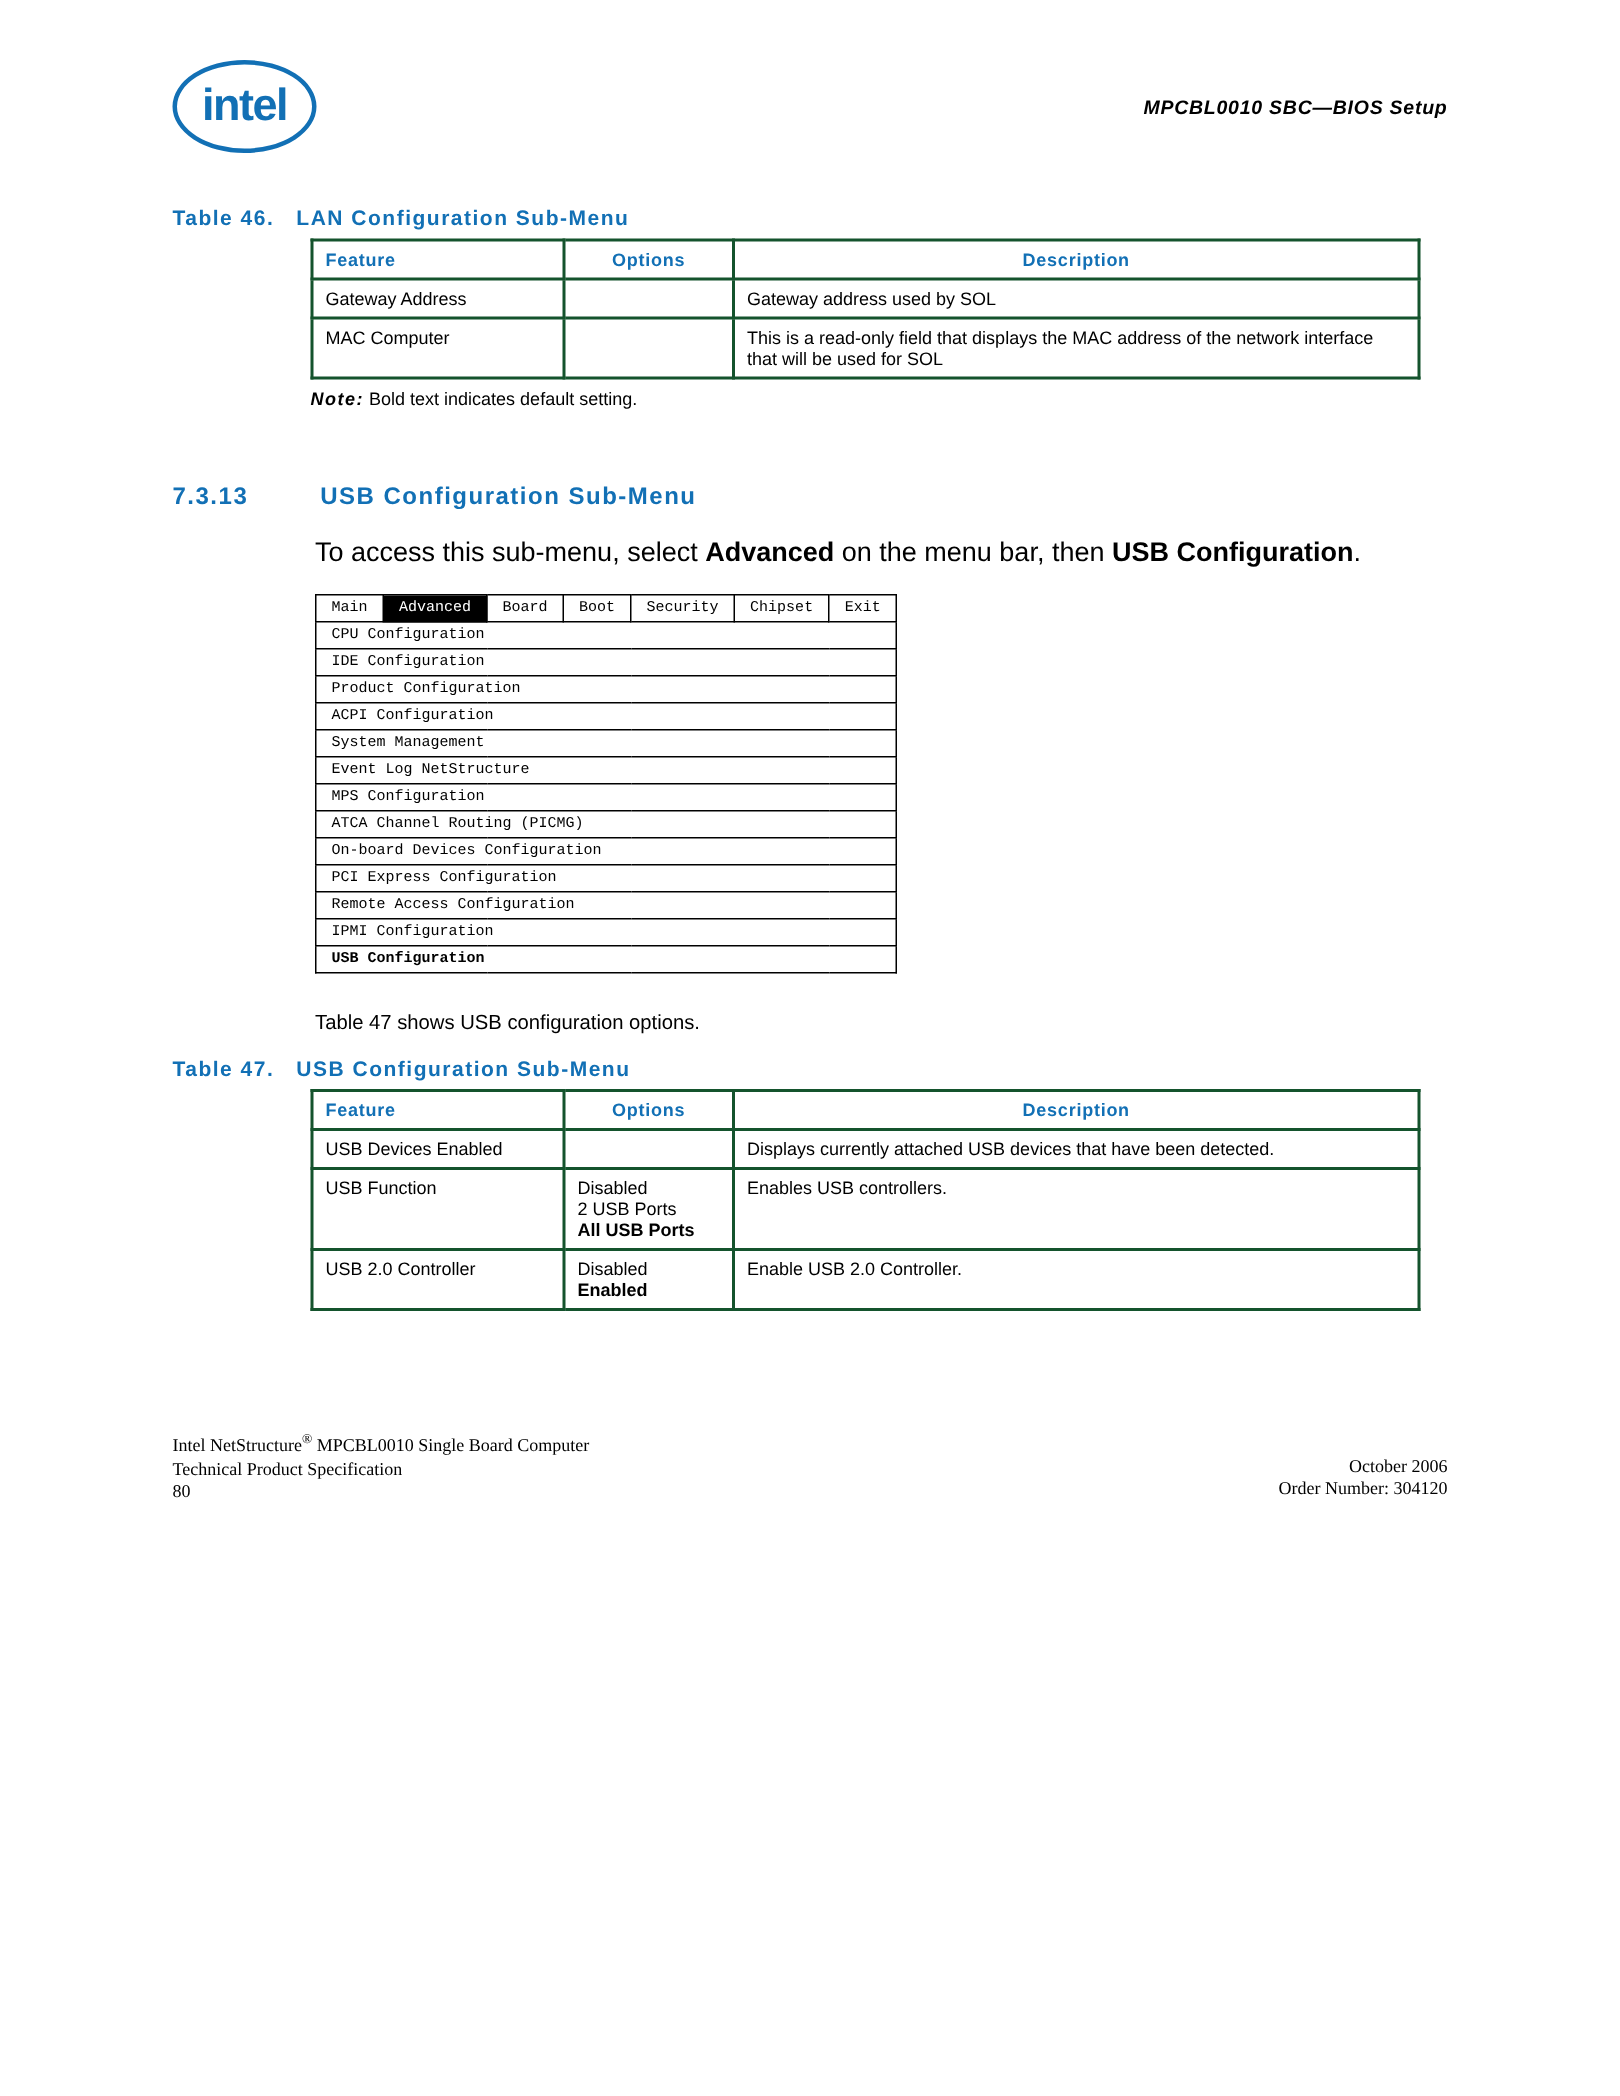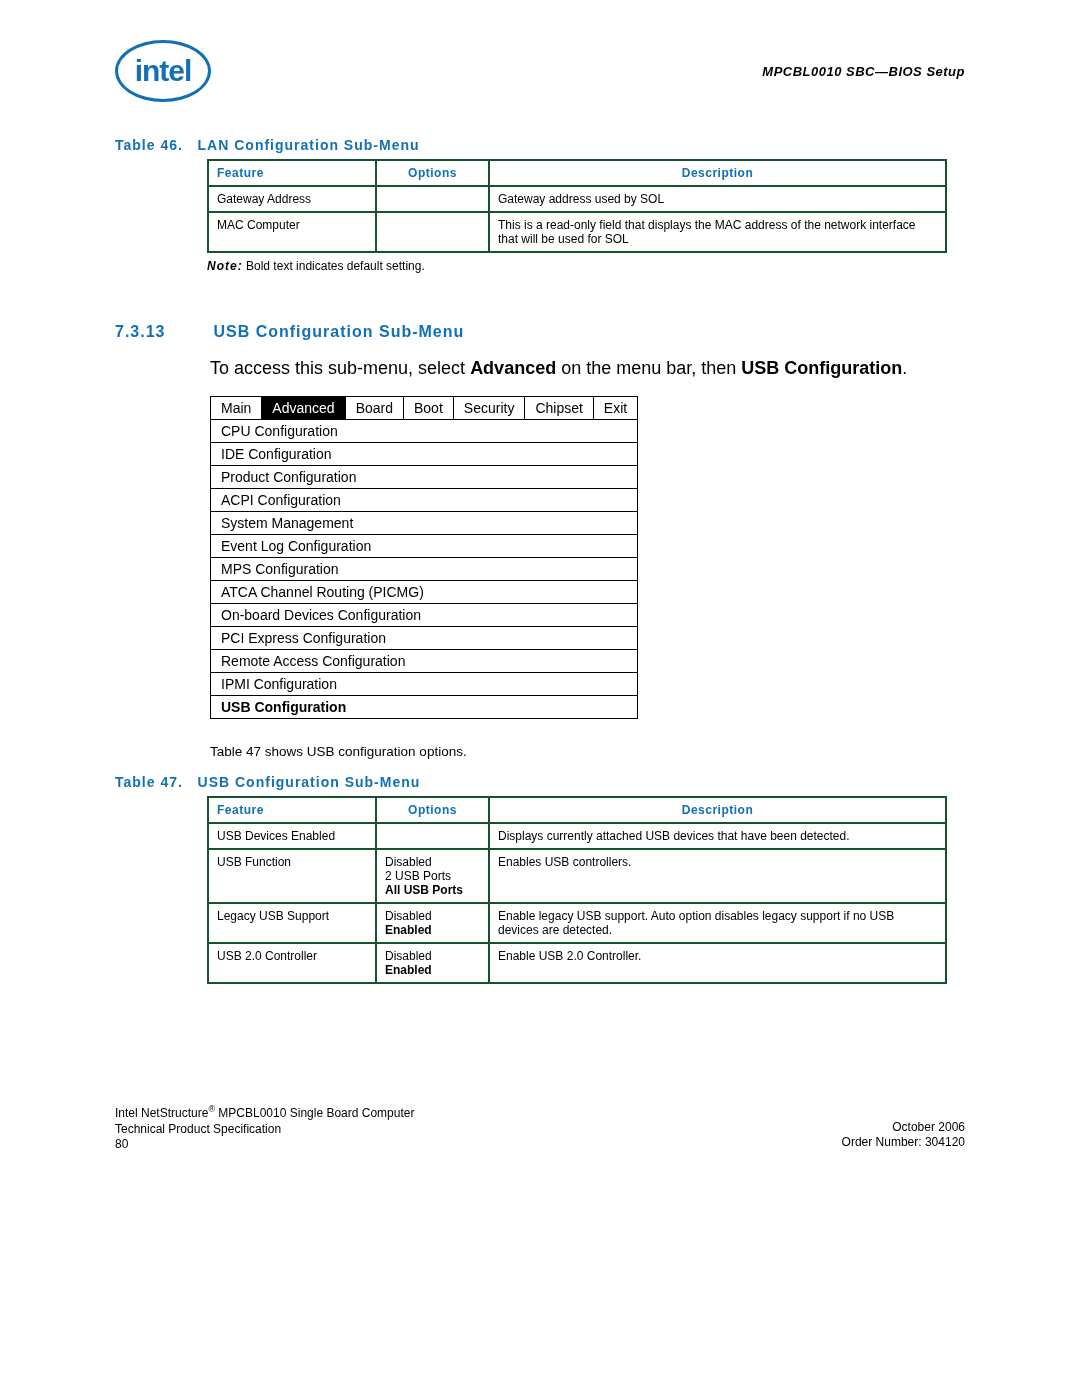--- a/index.html
+++ b/index.html
@@ -81,36 +81,37 @@
     font-size: 16px;
     letter-spacing: 1px;
     margin: 50px 0 15px 0;
   }
   .sec-num { display: inline-block; width: 93px; }
   .para { margin: 0 0 15px 95px; font-size: 18px; line-height: 1.4; }
   .para2 { margin: 25px 0 15px 95px; font-size: 13.5px; }
   .bios-menu {
     margin-left: 95px;
     border-collapse: collapse;
-    font-family: Liberation Sans, sans-serif;
-    font-size: 14px;
+    font-family: Liberation Mono, monospace;
+    font-size: 10px;
   }
   .bios-menu td {
     border: 1px solid #000;
     padding: 3px 10px;
     white-space: nowrap;
   }
   .bios-tab-active { background: #000; color: #fff; }
   .bold { font-weight: bold; }
   .footer {
     display: flex;
     justify-content: space-between;
-    margin-top: 120px;
+    margin-top: 80px;
     font-size: 12px;
     line-height: 1.3;
+    font-family: Liberation Serif, serif;
   }
   .footer-right { text-align: right; }
   .sup { font-size: 9px; vertical-align: super; }
 </style>
 </head>
 <body>
 
 <div class="page">
   <div class="header-row">
     <div class="logo-circle">
@@ -177,21 +178,21 @@
     <tr>
           <td colspan="7">Product Configuration</td>
         </tr>
     <tr>
           <td colspan="7">ACPI Configuration</td>
         </tr>
     <tr>
           <td colspan="7">System Management</td>
         </tr>
     <tr>
-          <td colspan="7">Event Log Configuration</td>
+          <td colspan="7">Event Log NetStructure</td>
         </tr>
     <tr>
           <td colspan="7">MPS Configuration</td>
         </tr>
     <tr>
           <td colspan="7">ATCA Channel Routing (PICMG)</td>
         </tr>
     <tr>
           <td colspan="7">On-board Devices Configuration</td>
         </tr>
@@ -230,28 +231,20 @@
       <td>Displays currently attached USB devices that have been detected.</td>
     </tr>
     <tr>
       <td>USB Function</td>
       <td>
         <span>Disabled</span><br>
         <span>2 USB Ports</span><br>
         <span class="bold">All USB Ports</span>
       </td>
       <td>Enables USB controllers.</td>
-    </tr>
-    <tr>
-      <td>Legacy USB Support</td>
-      <td>
-        <span>Disabled</span><br>
-        <span class="bold">Enabled</span>
-      </td>
-      <td>Enable legacy USB support. Auto option disables legacy support if no USB devices are detected.</td>
     </tr>
     <tr>
       <td>USB 2.0 Controller</td>
       <td>
         <span>Disabled</span><br>
         <span class="bold">Enabled</span>
       </td>
       <td>Enable USB 2.0 Controller.</td>
     </tr>
   </tbody>

